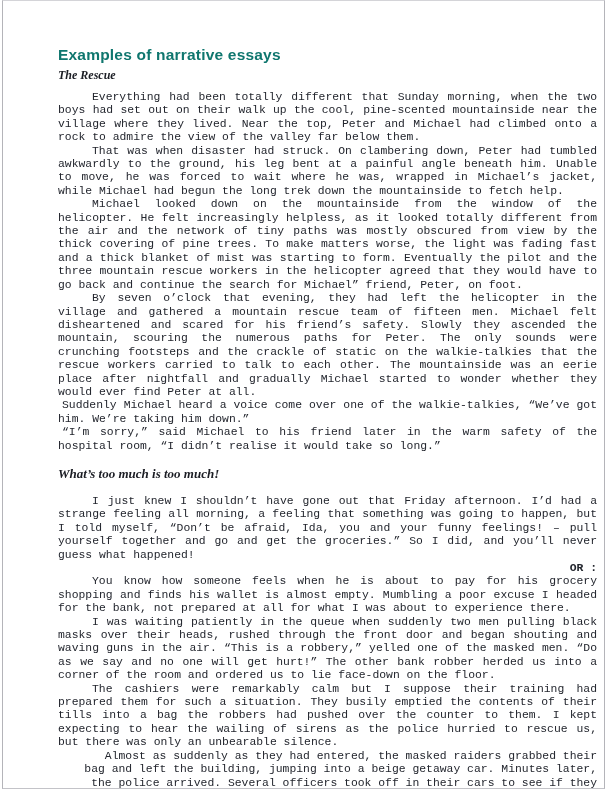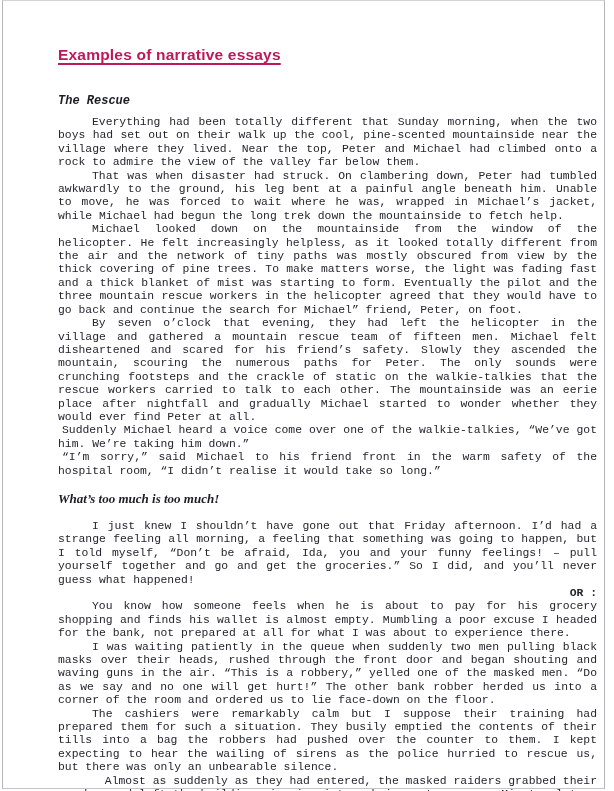--- a/index.html
+++ b/index.html
@@ -28,35 +28,34 @@
     box-sizing: border-box;
   }
   .content {
     padding: 45px 7px 0 55px;
     color: #23262e;
   }
   .doc-title {
     font-family: "Liberation Sans", "DejaVu Sans", sans-serif;
     font-size: 15.5px;
     font-weight: bold;
-    color: #be185d;
-    text-decoration: underline;
+    color: #0f766e;
     text-decoration-thickness: 2px;
     text-underline-offset: 3px;
-    margin: 0 0 30px 0;
+    margin: 0 0 4px 0;
     letter-spacing: 0.2px;
   }
   .essay-heading {
     font-weight: bold;
     font-style: italic;
     color: #1b1d24;
     margin: 0;
   }
   .essay-heading.sans {
-    font-family: Liberation Mono, monospace;
+    font-family: Liberation Serif, serif;
     font-size: 12px;
     margin: 0 0 8px 0;
   }
   .essay-heading.serif {
     font-family: "Liberation Serif", "DejaVu Serif", serif;
     font-size: 13px;
     margin: 13px 0 13px 0;
   }
   .paras p {
     font-size: 11.4px;
@@ -80,21 +79,21 @@
     <h1 class="doc-title">Examples of narrative essays</h1>
 
     <section>
       <h2 class="essay-heading sans">The Rescue</h2>
       <div class="paras">
           <p class="indent-tab">Everything had been totally different that Sunday morning, when the two boys had set out on their walk up the cool, pine-scented mountainside near the village where they lived. Near the top, Peter and Michael had climbed onto a rock to admire the view of the valley far below them.</p>
           <p class="indent-tab">That was when disaster had struck. On clambering down, Peter had tumbled awkwardly to the ground, his leg bent at a painful angle beneath him. Unable to move, he was forced to wait where he was, wrapped in Michael’s jacket, while Michael had begun the long trek down the mountainside to fetch help.</p>
           <p class="indent-tab">Michael looked down on the mountainside from the window of the helicopter. He felt increasingly helpless, as it looked totally different from the air and the network of tiny paths was mostly obscured from view by the thick covering of pine trees. To make matters worse, the light was fading fast and a thick blanket of mist was starting to form. Eventually the pilot and the three mountain rescue workers in the helicopter agreed that they would have to go back and continue the search for Michael” friend, Peter, on foot.</p>
           <p class="indent-tab">By seven o’clock that evening, they had left the helicopter in the village and gathered a mountain rescue team of fifteen men. Michael felt disheartened and scared for his friend’s safety. Slowly they ascended the mountain, scouring the numerous paths for Peter. The only sounds were crunching footsteps and the crackle of static on the walkie-talkies that the rescue workers carried to talk to each other. The mountainside was an eerie place after nightfall and gradually Michael started to wonder whether they would ever find Peter at all.</p>
           <p class="indent-small">Suddenly Michael heard a voice come over one of the walkie-talkies, “We’ve got him. We’re taking him down.”</p>
-          <p class="indent-small">“I’m sorry,” said Michael to his friend front in the warm safety of the hospital room, “I didn’t realise it would take so long.”</p>
+          <p class="indent-small">“I’m sorry,” said Michael to his friend later in the warm safety of the hospital room, “I didn’t realise it would take so long.”</p>
         </div>
     </section>
 
     <section>
       <h2 class="essay-heading serif">What’s too much is too much!</h2>
       <div class="paras">
           <p class="indent-tab">I just knew I shouldn’t have gone out that Friday afternoon. I’d had a strange feeling all morning, a feeling that something was going to happen, but I told myself, “Don’t be afraid, Ida, you and your funny feelings! – pull yourself together and go and get the groceries.” So I did, and you’ll never guess what happened!</p>
           <p class="indent-none bold align-left">OR :</p>
           <p class="indent-tab">You know how someone feels when he is about to pay for his grocery shopping and finds his wallet is almost empty. Mumbling a poor excuse I headed for the bank, not prepared at all for what I was about to experience there.</p>
           <p class="indent-tab">I was waiting patiently in the queue when suddenly two men pulling black masks over their heads, rushed through the front door and began shouting and waving guns in the air. “This is a robbery,” yelled one of the masked men. “Do as we say and no one will get hurt!”  The other bank robber herded us into a corner of the room and ordered us to lie face-down on the floor.</p>

